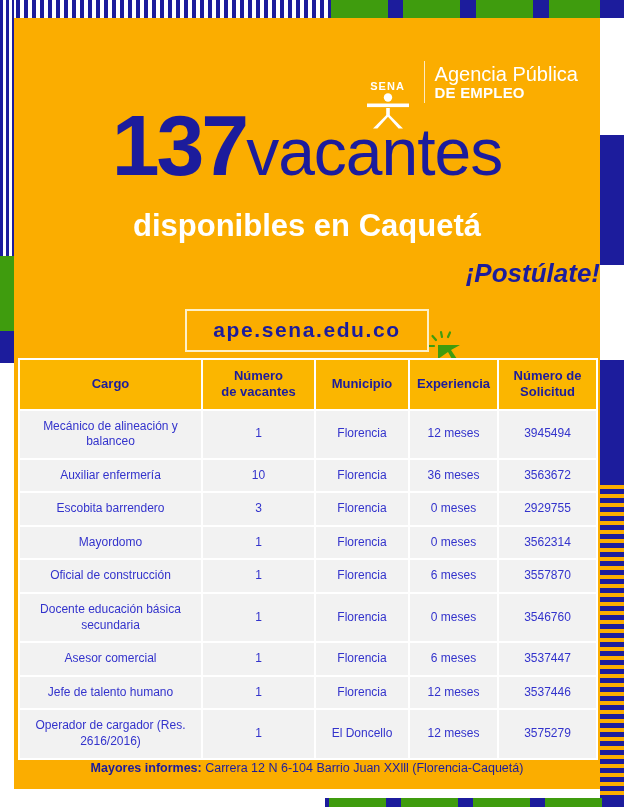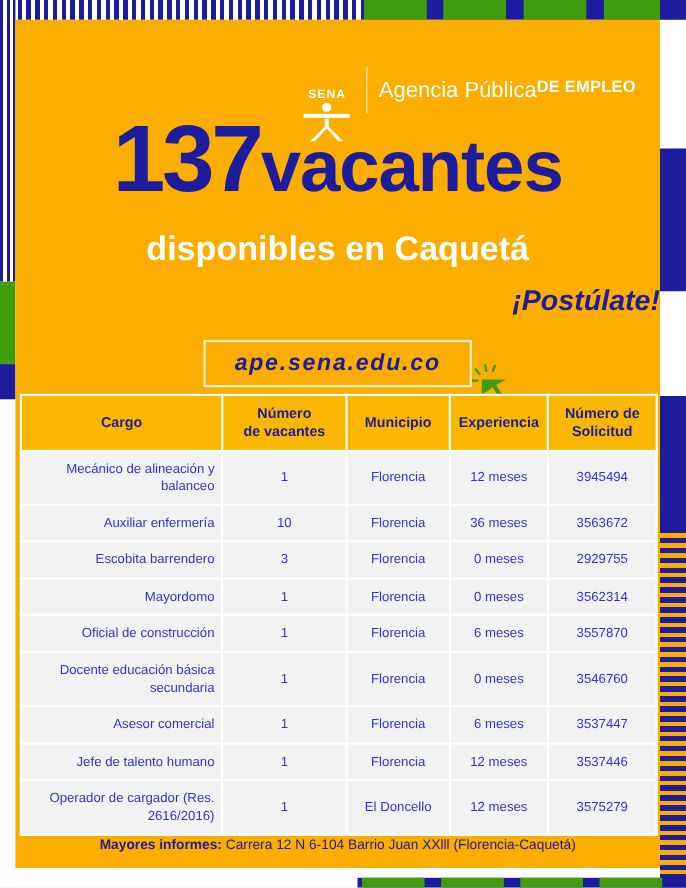--- a/index.html
+++ b/index.html
@@ -133,21 +133,21 @@
     letter-spacing: 1px;
     line-height: 1;
     margin-bottom: 1px;
   }
   .sena-fig { display: block; }
   .logo-div {
     width: 1px; height: 42px;
     background: rgba(255,255,255,.75);
   }
   .logo-txt {
-    display: flex; flex-direction: row;
+    display: flex; flex-direction: column;
     line-height: 1.02;
   }
   .logo-l1 { color: #ffffff; font-size: 20px; font-weight: normal; }
   .logo-l2 { color: #ffffff; font-size: 15px; font-weight: bold; letter-spacing: .2px; }
 
   
   .headline {
     position: absolute;
     left: 0; top: 78px; width: 586px;
     text-align: center;
@@ -156,21 +156,21 @@
   .big-num {
     color: #1c1c9c;
     font-size: 86px;
     font-weight: bold;
     letter-spacing: -3px;
     vertical-align: baseline;
   }
   .vac-word {
     color: #1c1c9c;
     font-size: 66px;
-    font-weight: bold;
+    font-weight: normal;
     letter-spacing: -1px;
     vertical-align: baseline;
   }
   .subtitle {
     position: absolute;
     left: 0; top: 190px; width: 586px;
     text-align: center;
     color: #ffffff;
     font-size: 31px;
     font-weight: bold;
@@ -182,21 +182,21 @@
     color: #1c1c9c;
     font-size: 26px;
     font-weight: bold;
     font-style: italic;
   }
 
   
   .url-wrap {
     position: absolute;
     left: 0; top: 291px; width: 586px;
-    display: flex; justify-content: center; font-style: italic;
+    display: flex; justify-content: center;
   }
   .url-box {
     border: 2px solid #fdf0c8;
     padding: 7px 26px 8px;
     color: #1c1c9c;
     font-size: 21px;
     font-weight: bold;
     letter-spacing: 1.6px;
     position: relative;
   }
@@ -228,21 +228,21 @@
   }
   tbody td {
     background: #f2f2f2;
     color: #3333cc;
     font-size: 12px;
     padding: 8px 6px;
     border: 2px solid #ffffff;
     line-height: 1.3;
     vertical-align: middle;
   }
-  td.c-cargo  { text-align: right; }
+  td.c-cargo  { text-align: center; }
   td.c-num, td.c-mun, td.c-exp, td.c-sol { text-align: center; }
 
   col.w-cargo { width: 183px; }
   col.w-num   { width: 113px; }
   col.w-mun   { width: 94px; }
   col.w-exp   { width: 89px; }
   col.w-sol   { width: 99px; }
 
   
   .footer {

